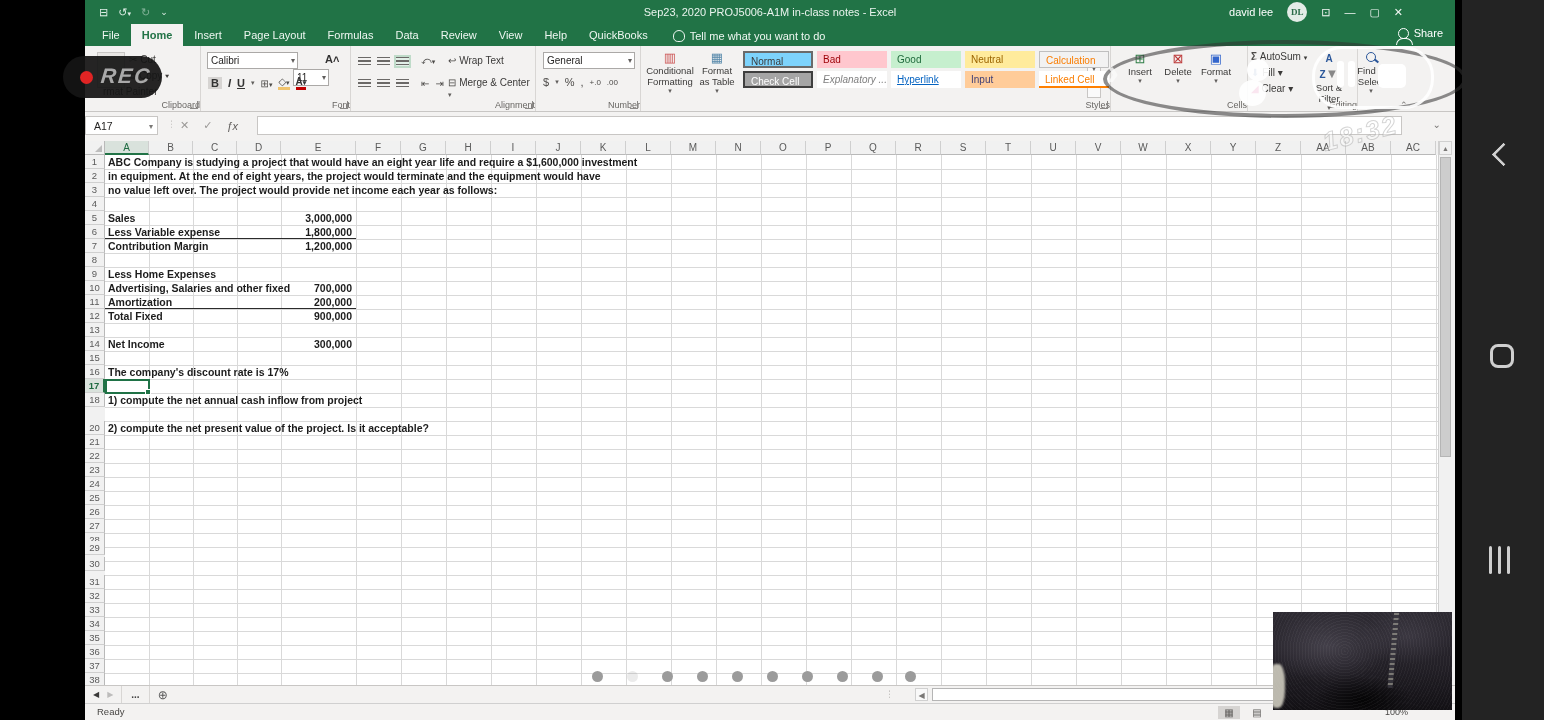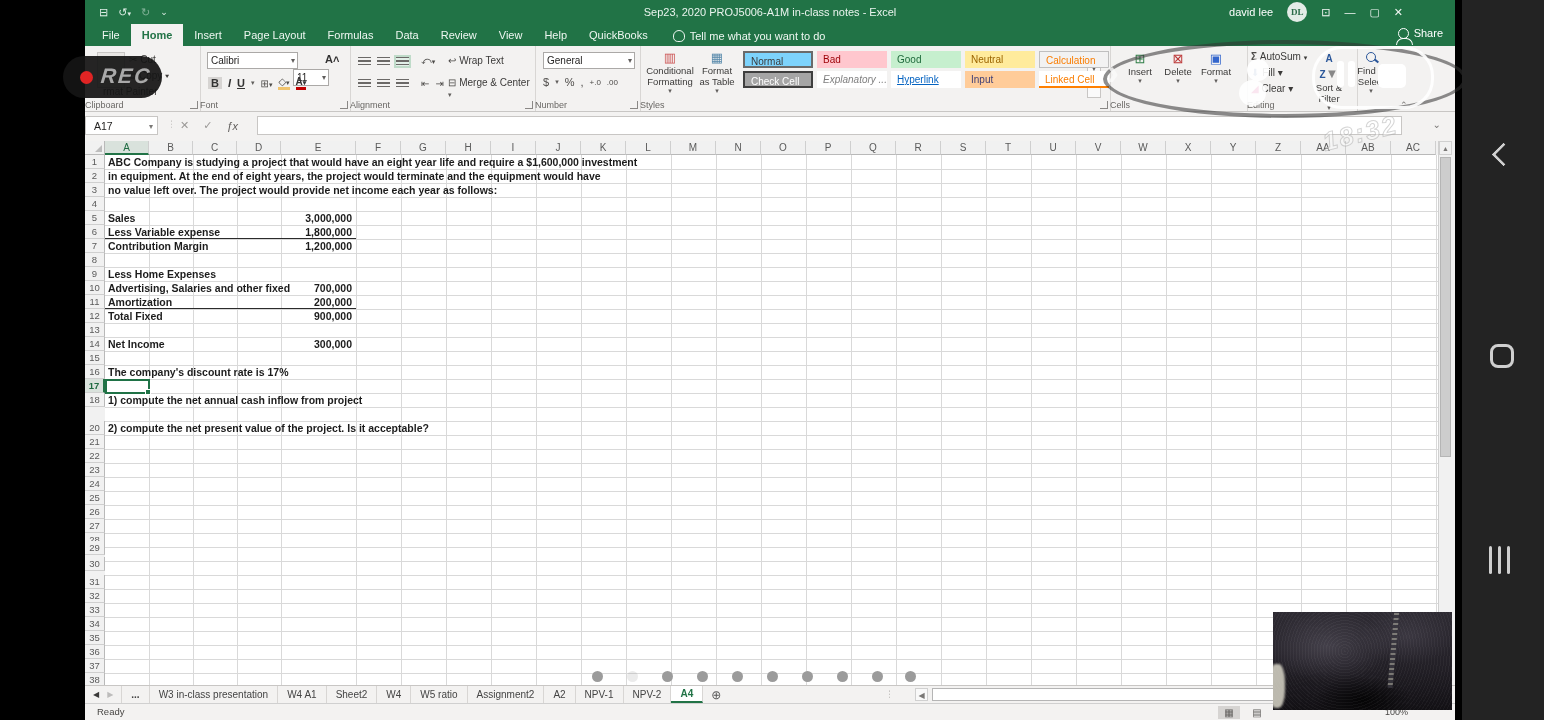--- a/index.html
+++ b/index.html
@@ -23,21 +23,21 @@
   .rtab{font-size:11px;color:#eef7f1;padding:4px 11px;line-height:14px;}
   .rtab.active{background:#f3f2f1;color:#217346;font-weight:bold;}
   .tellme{display:flex;align-items:center;gap:5px;margin-left:14px;color:#eef7f1;font-size:11px;padding-bottom:4px;}
   .bulb{width:10px;height:10px;border:1.3px solid #eef7f1;border-radius:50% 50% 40% 40%;}
   .share{position:absolute;right:12px;top:27px;display:flex;align-items:center;gap:5px;color:#fff;font-size:11px;}
   .person{width:9px;height:9px;border:1.3px solid #fff;border-radius:50%;position:relative;}
   .person:after{content:"";position:absolute;left:-3px;top:9px;width:15px;height:6px;border:1.3px solid #fff;border-bottom:none;border-radius:7px 7px 0 0;}
   
   .ribbon{position:absolute;left:0;top:46px;width:100%;height:66px;background:#f3f2f1;border-bottom:1px solid #c8c6c4;box-sizing:border-box;font-size:10px;color:#3b3a39;}
   .rgroup{position:absolute;top:0;height:65px;border-right:1px solid #d8d6d4;}
-  .glabel{position:absolute;bottom:1px;left:0;right:0;text-align:left;font-size:9px;color:#696764;}
+  .glabel{position:absolute;bottom:1px;left:0;right:0;text-align:right;font-size:9px;color:#696764;}
   .launcher{position:absolute;right:2px;bottom:2px;width:7px;height:7px;border-right:1.2px solid #8a8886;border-bottom:1.2px solid #8a8886;}
   .ricon{color:#4d4b49;}
   .combo{background:#fff;border:1px solid #aba9a7;height:15px;line-height:15px;font-size:10px;padding:0 3px;position:relative;color:#252423;}
   .combo .car{position:absolute;right:2px;top:0;color:#605e5c;font-size:8px;}
   .btnrow{display:flex;align-items:center;gap:6px;}
   .fmtbtn{font-weight:bold;font-size:11px;color:#333;}
   .lines{width:13px;height:9px;background:repeating-linear-gradient(#6b6967 0 1.4px,transparent 1.4px 3.4px);}
   .lines.sel{outline:2px solid #bfdbc9;background-color:#e2efe8;}
   .chip{position:absolute;width:70px;height:17px;line-height:17px;font-size:10px;padding-left:6px;box-sizing:border-box;white-space:nowrap;overflow:hidden;}
   .bigbtn{position:absolute;width:36px;text-align:center;font-size:9.5px;color:#3b3a39;}
@@ -475,32 +475,20 @@
       <div class="arr" style="bottom:0;">▼</div>
     </div>
   </div>
 
   <div class="sheetbar">
     <div class="snav">
       <span style="color:#3b3a39;">◀</span>
       <span style="opacity:.35;">▶</span>
     </div>
     <div class="stab first" style="font-weight:bold;">...</div>
-    <div id="sheet-tabs" style="display:flex;align-items:stretch;">
-        <div class="stab">W3 in-class presentation</div>
-        <div class="stab">W4 A1</div>
-        <div class="stab">Sheet2</div>
-        <div class="stab">W4</div>
-        <div class="stab">W5 ratio</div>
-        <div class="stab">Assignment2</div>
-        <div class="stab">A2</div>
-        <div class="stab">NPV-1</div>
-        <div class="stab">NPV-2</div>
-        <div class="stab active">A4</div>
-      </div>
     <div class="addsheet">⊕</div>
   </div>
   <div class="abs" style="left:800px;top:689px;color:#b5b3b1;font-size:9px;z-index:2;">⋮</div>
   <div class="hsb">
     <span class="varr">◀</span>
     <div class="hthumb"></div>
   </div>
 
   <div class="statusbar">
     <div class="ready">Ready</div>

